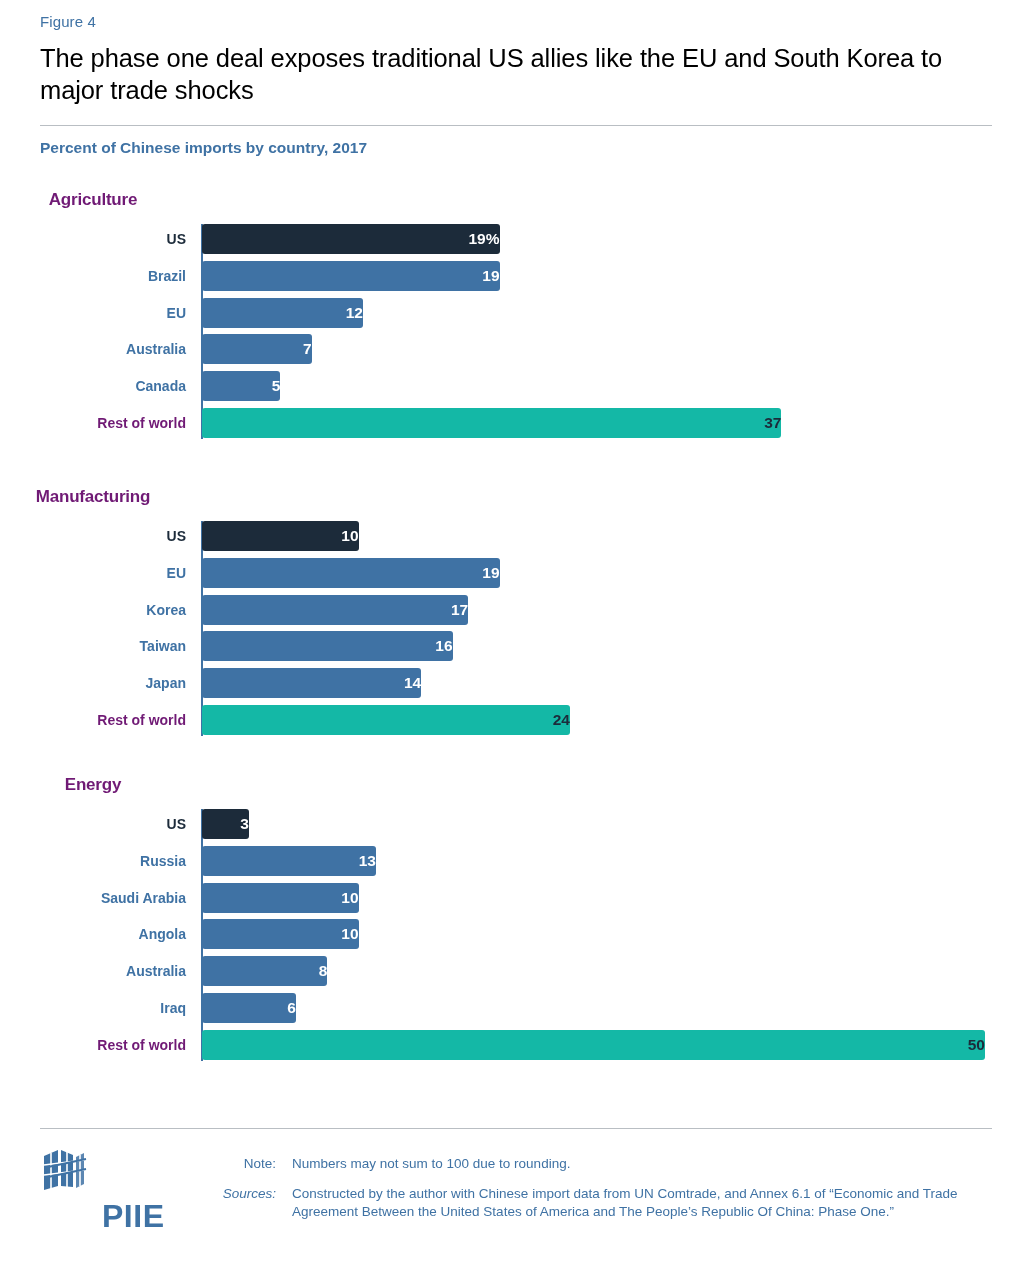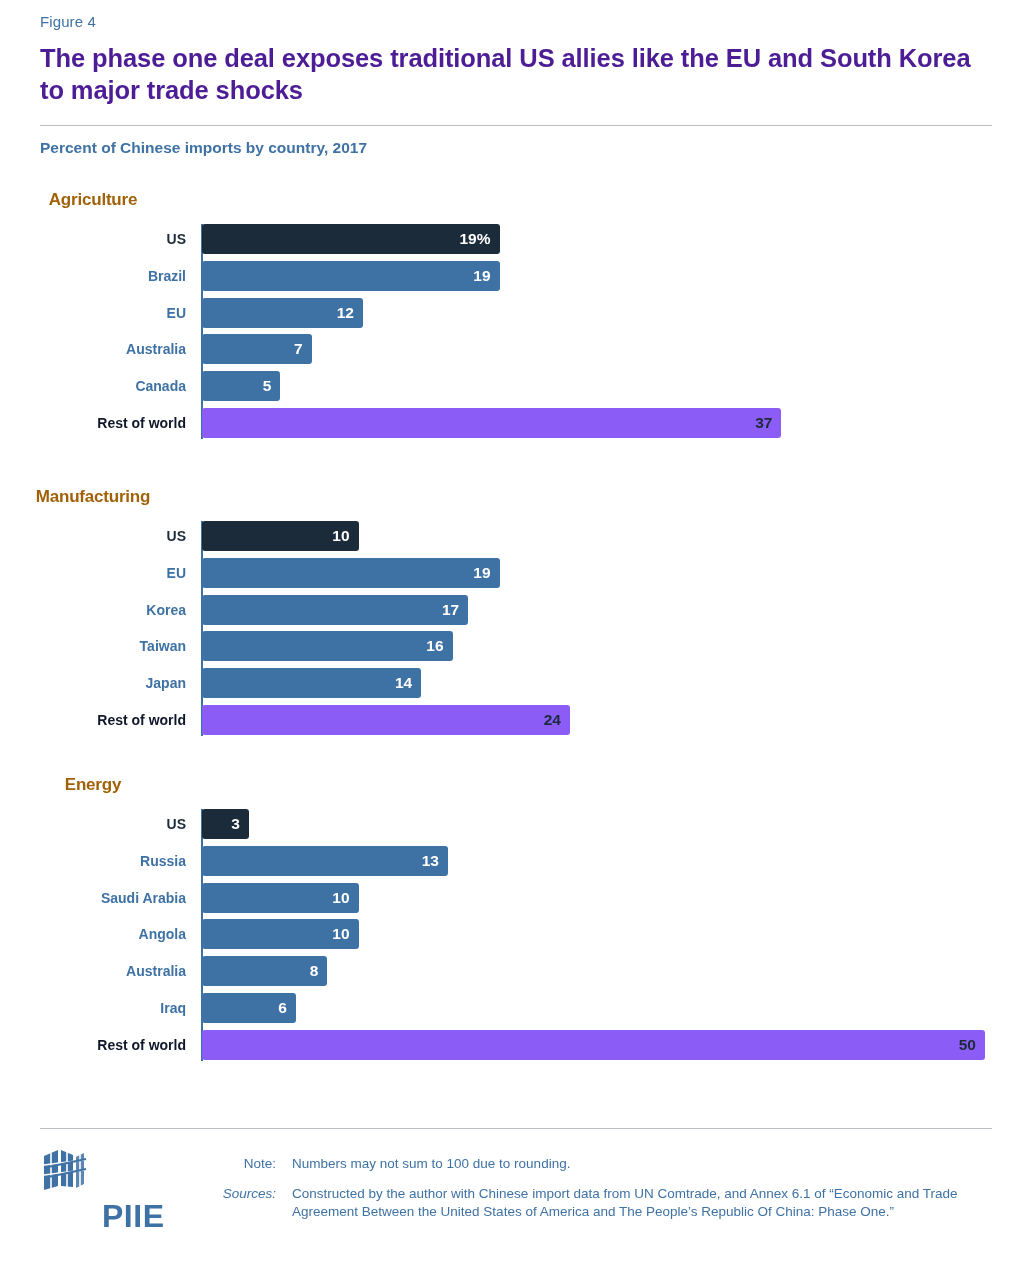--- a/index.html
+++ b/index.html
@@ -24,23 +24,23 @@
     font-size: 15px;
     color: #3f72a4;
     letter-spacing: 0.1px;
   }
   .fig-title {
     position: absolute;
     left: 40px;
     top: 42px;
     width: 952px;
     font-size: 25.5px;
-    font-weight: bold;
+    font-weight: normal;
     line-height: 32px;
-    color: #4c1d95;
+    color: #000000;
     letter-spacing: -0.1px;
   }
   .header-rule {
     position: absolute;
     left: 40px;
     top: 125px;
     width: 952px;
     height: 1px;
     background: #b9bec3;
   }
@@ -60,21 +60,21 @@
     width: 1024px;
   }
   .panel-title {
     position: absolute;
     top: 0;
     left: 0;
     width: 186px;
     text-align: center;
     font-size: 17px;
     font-weight: bold;
-    color: #a16207;
+    color: #701a75;
     letter-spacing: -0.2px;
   }
   .rows {
     position: absolute;
     top: 34px;
     left: 0;
     width: 1024px;
   }
   .row {
     position: relative;
@@ -86,46 +86,45 @@
     top: 0;
     height: 30px;
     line-height: 30px;
     font-size: 14px;
     font-weight: bold;
     white-space: nowrap;
     text-align: right;
   }
   .row-label.c-blue  { color: #3f72a4; }
   .row-label.c-dark  { color: #1c2b3a; }
-  .row-label.c-gray  { color: #0f172a; }
+  .row-label.c-gray  { color: #701a75; }
 
   .bar-track {
     position: absolute;
     left: 202px;
     top: 0;
     height: 30px;
     right: 0;
   }
   .bar {
     position: relative;
     height: 30px;
     border-radius: 3px;
     box-sizing: border-box;
     display: flex;
     align-items: center;
     justify-content: flex-end;
   }
   .bar.blue  { background: #3f72a4; }
   .bar.dark  { background: #1c2b3a; }
-  .bar.gray  { background: #8b5cf6; }
+  .bar.gray  { background: #14b8a6; }
 
   .bar-value {
     font-size: 15.5px;
     font-weight: bold;
-    padding-right: 9px;
     white-space: nowrap;
   }
   .bar.blue .bar-value,
   .bar.dark .bar-value { color: #ffffff; }
   .bar.gray .bar-value { color: #1c2b3a; }
 
   
   .axis-spine {
     position: absolute;
     left: 201px;
@@ -312,21 +311,21 @@
           <div class="row-label c-dark">US</div>
           <div class="bar-track">
             <div class="bar dark" style="width: 46.98px;">
               <span class="bar-value">3</span>
             </div>
           </div>
         </div>
         <div class="row">
           <div class="row-label c-blue">Russia</div>
           <div class="bar-track">
-            <div class="bar blue" style="width: 246px;">
+            <div class="bar blue" style="width: 174px;">
               <span class="bar-value">13</span>
             </div>
           </div>
         </div>
         <div class="row">
           <div class="row-label c-blue">Saudi Arabia</div>
           <div class="bar-track">
             <div class="bar blue" style="width: 156.6px;">
               <span class="bar-value">10</span>
             </div>

